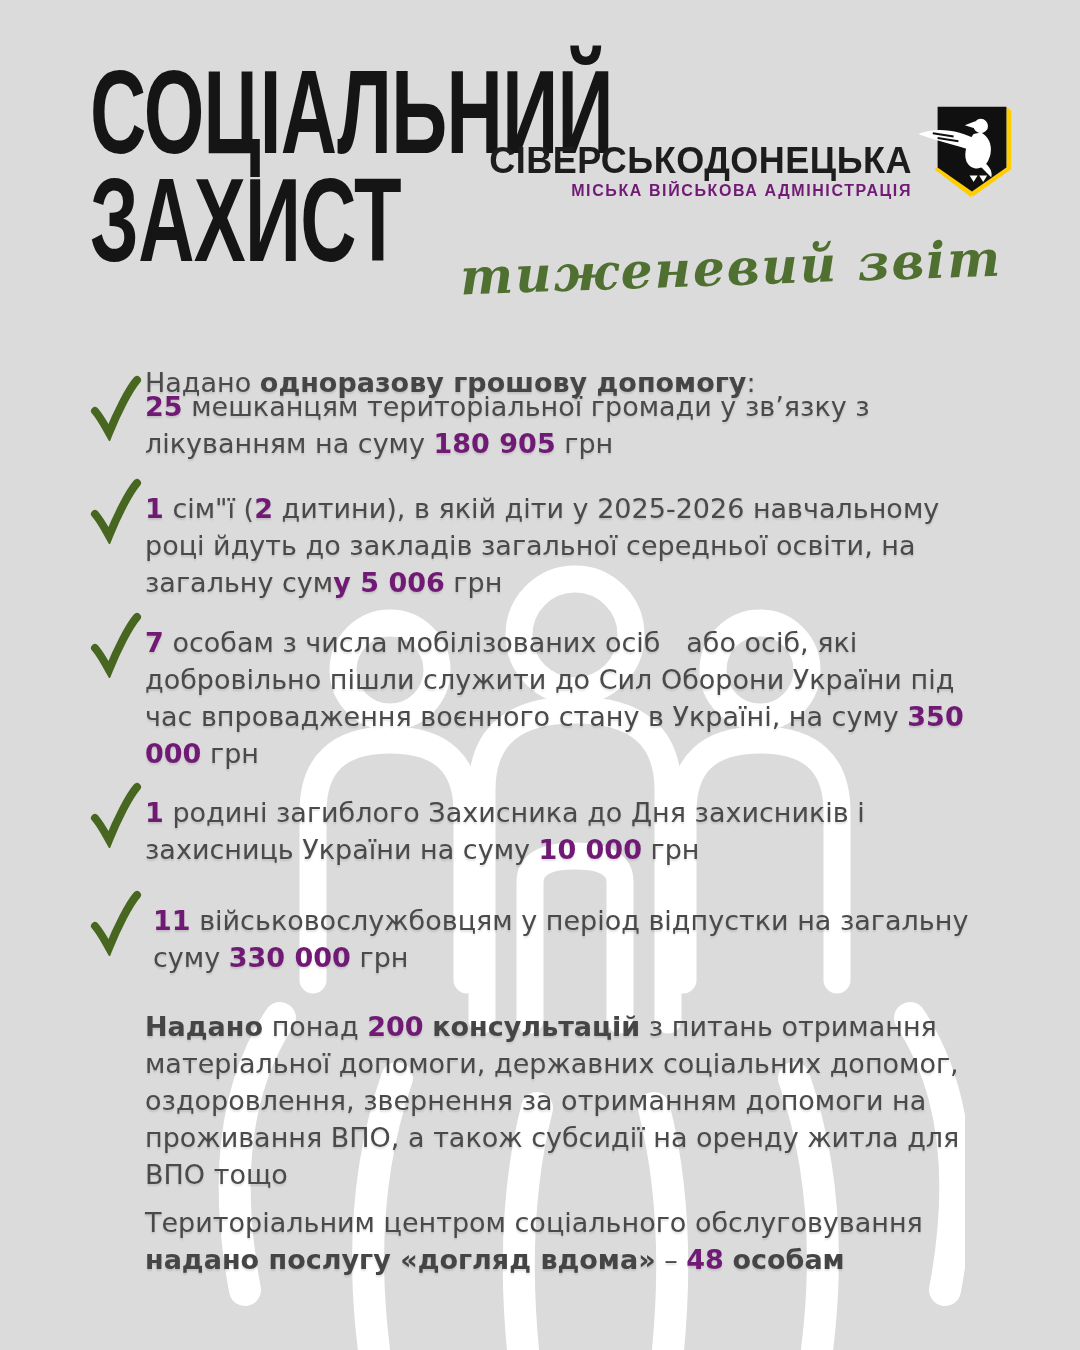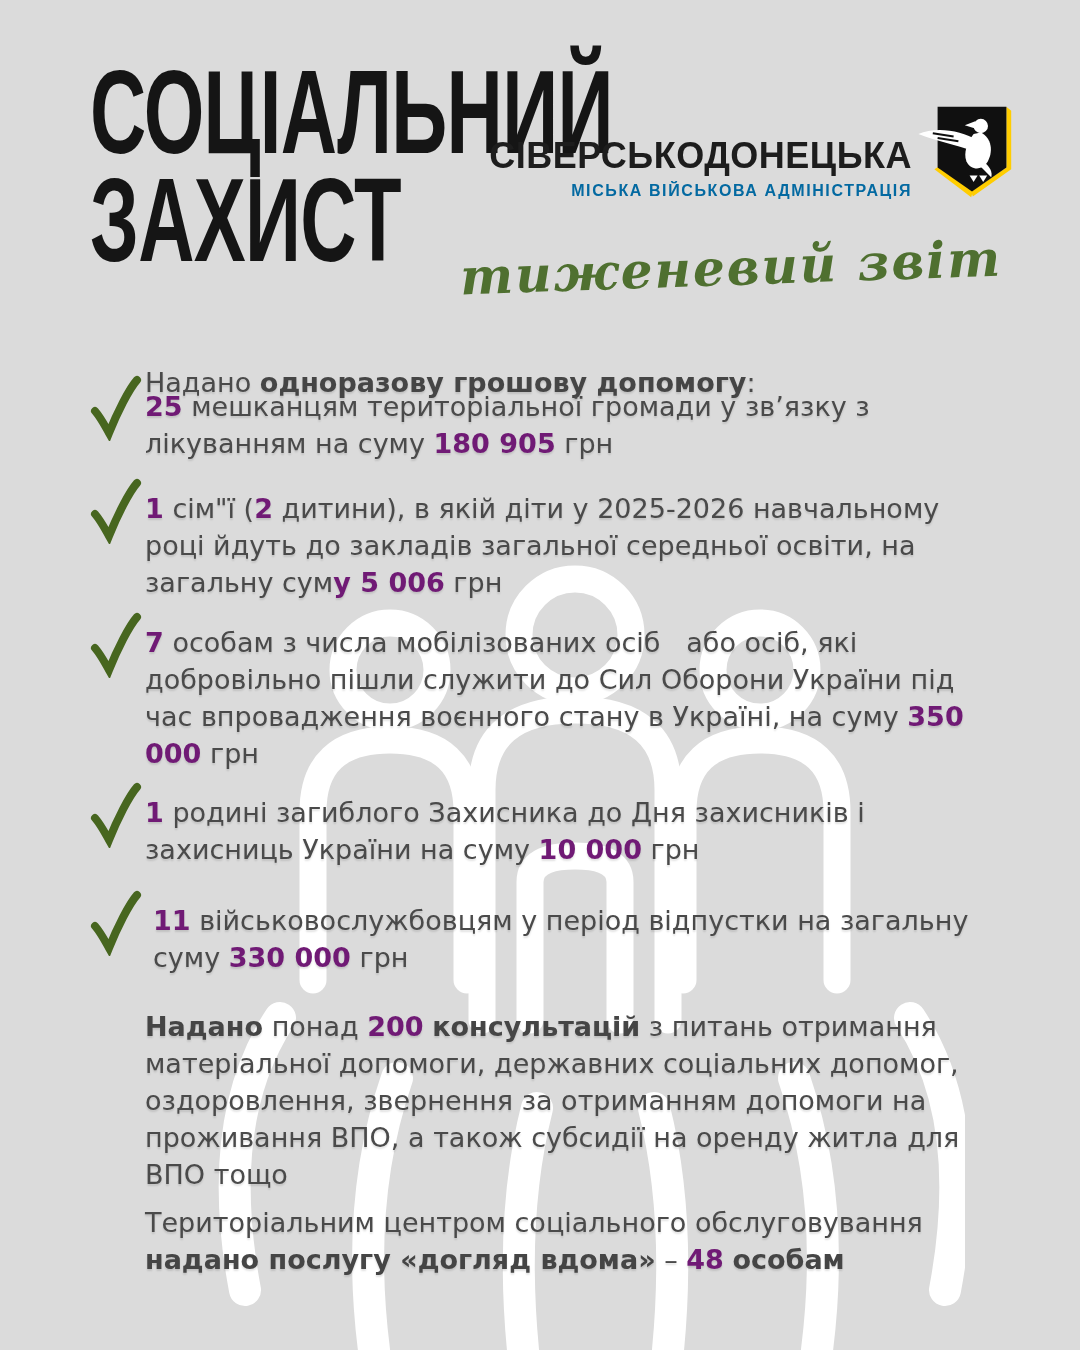--- a/index.html
+++ b/index.html
@@ -22,22 +22,22 @@
     display:flex; align-items:flex-end; gap:16px;
   }
   .logo-text { text-align:right; padding-top:6px; }
   .logo-name {
     font-family:"Liberation Sans", sans-serif;
     font-weight:700; font-size:36px; color:#1d1d1d; letter-spacing:0.5px;
     white-space:nowrap;
   }
   .logo-sub {
     font-family:"Liberation Sans", sans-serif;
-    font-weight:600; font-size:16px; color:#0369a1; letter-spacing:1.6px;
-    margin-top:5px; white-space:nowrap;
+    font-weight:600; font-size:16px; color:#701a75; letter-spacing:1.6px;
+    white-space:nowrap;
   }
   .emblem { width:88px; height:100px; overflow:visible; flex:0 0 auto; }
   .handwritten {
     position:absolute; top:238px; right:78px;
     font-family:"DejaVu Serif", serif; font-style:italic; font-weight:700;
     font-size:50px; color:#4f7030; letter-spacing:2px;
     transform:rotate(-2deg); white-space:nowrap;
   }
   
   .watermark { position:absolute; left:185px; top:550px; width:780px; height:800px; }

